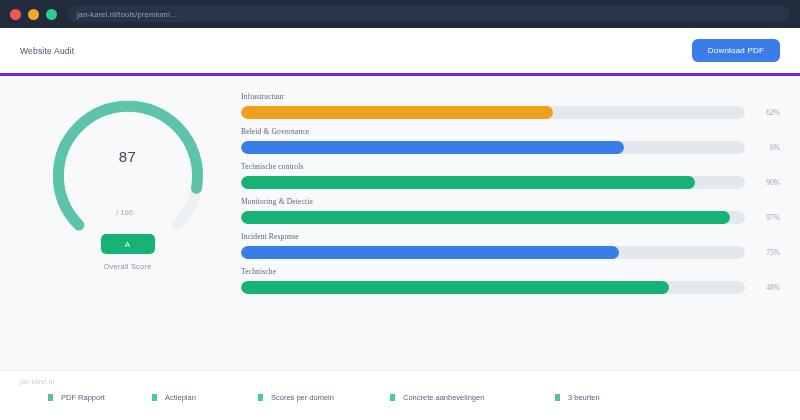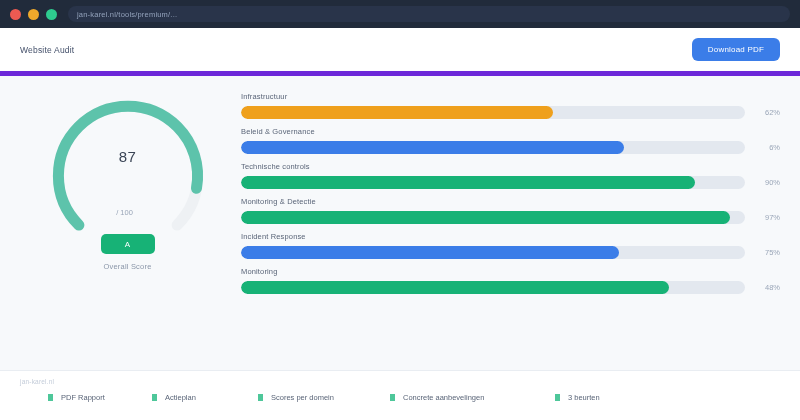--- a/index.html
+++ b/index.html
@@ -40,21 +40,21 @@
     font-size: 7.5px;
     color: #93a2bb;
     white-space: nowrap;
     letter-spacing: .2px;
   }
 
   
   .appheader {
     height: 48px;
     background: #ffffff;
-    border-bottom: 5px solid #6d28d9;
+    border-bottom: 3px solid #6d28d9;
     display: flex; align-items: center;
     justify-content: space-between;
     padding: 0 20px;
     flex: none;
   }
   .apptitle { font-size: 8.5px; color: #44506a; letter-spacing: .2px; }
   .pdfbtn {
     background: #3b7de8;
     color: #ffffff;
     font-size: 8px;
@@ -115,20 +115,21 @@
   }
 
   
   .barspanel {
     flex: 1;
     display: flex; flex-direction: column;
     justify-content: flex-start;
     gap: 8px;
     padding-top: 2px;
     min-width: 0;
+    font-family: Liberation Serif, serif;
   }
   .barrow { display: flex; flex-direction: column; gap: 5px; }
   .barlabel { font-size: 7.5px; color: #5a6578; letter-spacing: .15px; }
   .barline { display: flex; align-items: center; gap: 9px; }
   .bartrack {
     flex: 1;
     height: 13px;
     background: #e3e8ef;
     border-radius: 7px;
     overflow: hidden;
@@ -241,21 +242,21 @@
       <div class="barrow">
         <div class="barlabel">Incident Response</div>
         <div class="barline">
           <div class="bartrack">
             <div class="barfill" style="width: 75%; background: rgb(59, 125, 232);"></div>
           </div>
           <div class="barpct">75%</div>
         </div>
       </div>
       <div class="barrow">
-        <div class="barlabel">Monitoring</div>
+        <div class="barlabel">Technische</div>
         <div class="barline">
           <div class="bartrack">
             <div class="barfill" style="width: 85%; background: rgb(23, 178, 118);"></div>
           </div>
           <div class="barpct">48%</div>
         </div>
       </div>
     </div>
   </div>
 

